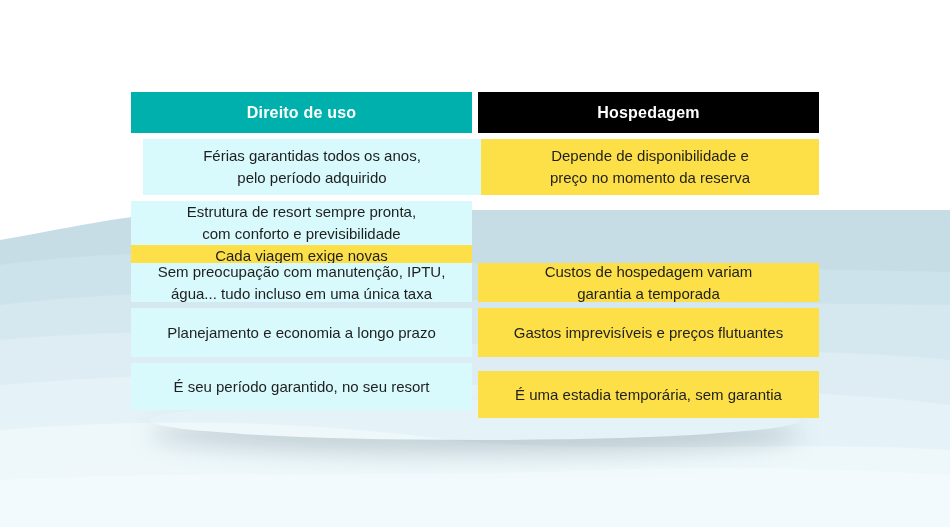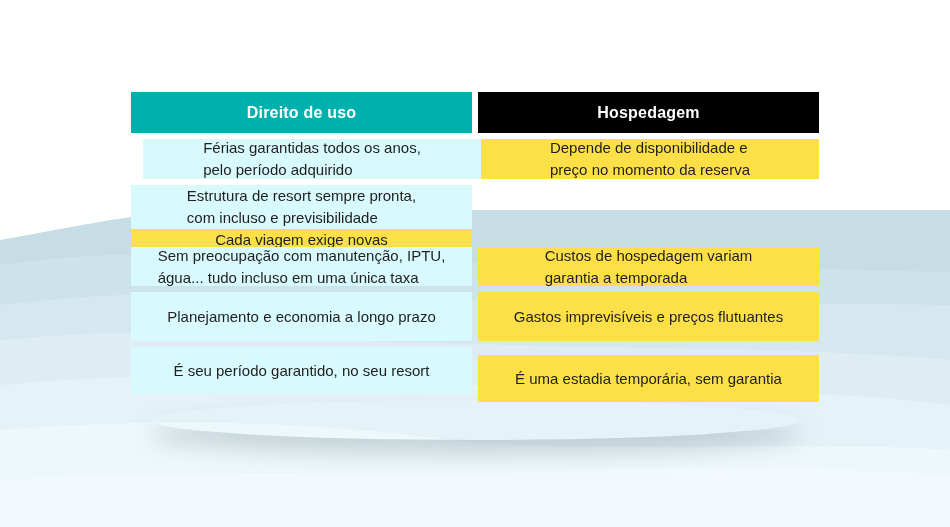--- a/index.html
+++ b/index.html
@@ -13,29 +13,29 @@
     position: absolute; left: 131px; top: 92px; width: 688px;
   }
   .shadow {
     position: absolute; left: 150px; top: 400px; width: 650px; height: 40px;
     border-radius: 50%;
     box-shadow: 0 14px 22px rgba(120,140,150,0.35);
   }
   .row { display: flex; justify-content: space-between; }
   .cell {
     width: 341px; display: flex; align-items: center; justify-content: center;
-    color: #1f1f1f; font-size: 15px; line-height: 22px;
+    text-align: center; color: #1f1f1f; font-size: 15px; line-height: 22px;
     box-sizing: border-box; padding: 0 12px;
   }
   .head .cell { height: 41px; color: #ffffff; font-weight: bold; font-size: 16px; letter-spacing: 0.2px; }
   .head .left { background: #00b0ac; }
   .head .right { background: #000000; }
   .body .left { background: #d8fafc; }
   .body .right { background: #fde047; }
-  .r1 { margin-top: 6px; height: 40px; padding-left: 12px; }
+  .r1 { margin-top: 6px; height: 56px; padding-left: 12px; }
   .r2 { margin-top: 6px; height: 56px; flex-direction: column; }
   .r3 { margin-top: 6px; height: 39px; }
   .r4 { margin-top: 6px; height: 49px; }
   .r5 { margin-top: 6px; height: 47px; }
   .line { display: block; }
 </style>
 </head>
 <body>
 
 <svg class="bg" viewBox="0 0 950 527" preserveAspectRatio="none">
@@ -70,21 +70,21 @@
           <span class="line">Depende de disponibilidade e</span>
           <span class="line">preço no momento da reserva</span>
         </div>
       </div>
     </div>
 
     <div class="row r2">
       <div class="cell left r2" style="margin-top:0">
         <div>
           <span class="line">Estrutura de resort sempre pronta,</span>
-          <span class="line">com incluso e previsibilidade</span>
+          <span class="line">com conforto e previsibilidade</span>
         </div>
       </div>
       <div class="cell right r2" style="margin-top:0">
         <div>
           <span class="line">Cada viagem exige novas</span>
           <span class="line">buscas e orçamentos</span>
         </div>
       </div>
     </div>
 

